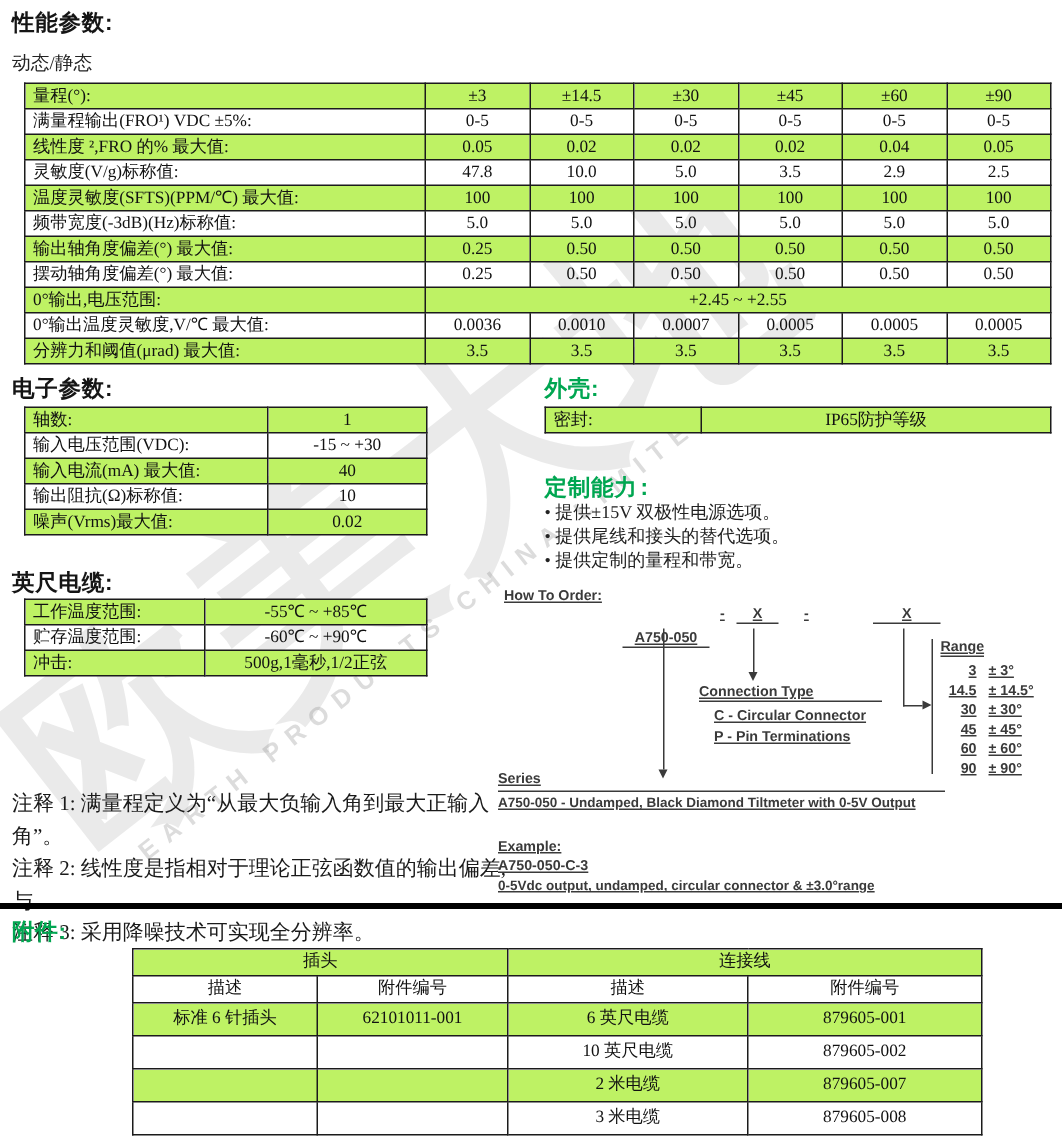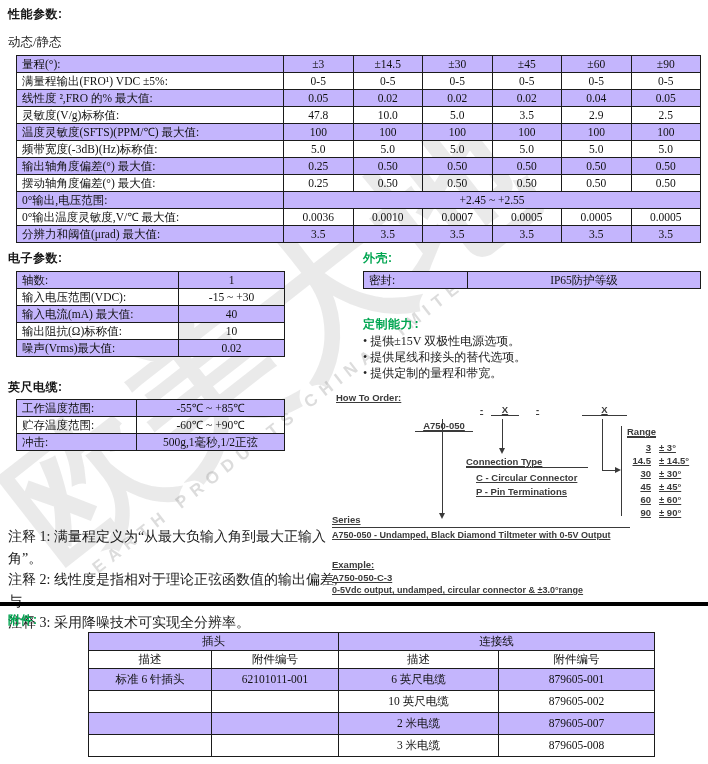--- a/index.html
+++ b/index.html
@@ -4,33 +4,33 @@
 <style>
   * { margin:0; padding:0; box-sizing:border-box; }
   body { background:#fff; }
   .page {
     position:relative; width:708px; height:764px; background:#fff;
     font-family:"Liberation Serif", serif; color:#111; overflow:hidden;
   }
   
   .h-black, .h-green {
     position:absolute; font-family:"Liberation Sans", sans-serif;
-    font-weight:bold; font-size:12px; letter-spacing:.5px;
+    font-weight:bold; font-size:15px; letter-spacing:.5px;
   }
   .h-black { color:#151515; }
   .h-green { color:#00A651; }
   .sub { position:absolute; font-size:12.5px; color:#222; }
 
   
   table { border-collapse:collapse; table-layout:fixed; }
   td, th { border:1px solid #1b1b1b; font-size:11.5px; font-weight:normal;
            height:17px; line-height:13px; overflow:hidden; white-space:nowrap; }
   .lbl { text-align:left; padding-left:5px; }
   .val { text-align:center; }
-  .grn { background:#c4b5fd; }
+  .grn { background:#bef264; }
   .perf-table  { position:absolute; left:16px; top:55px;  width:684px; }
   .elec-table  { position:absolute; left:16px; top:271px; width:268px; }
   .house-table { position:absolute; left:363px; top:271px; width:337px; }
   .env-table   { position:absolute; left:16px; top:399px; width:268px;padding-left:31px; }
   .acc-table   { position:absolute; left:88px; top:632px; width:566px; }
   .acc-table td, .acc-table th { height:22px; text-align:center; }
   .acc-table tr.hdr td, .acc-table tr.hdr th { height:18px; }
 
   
   .bullets { position:absolute; left:363px; top:333px; font-size:12px; line-height:16px; color:#222; }

